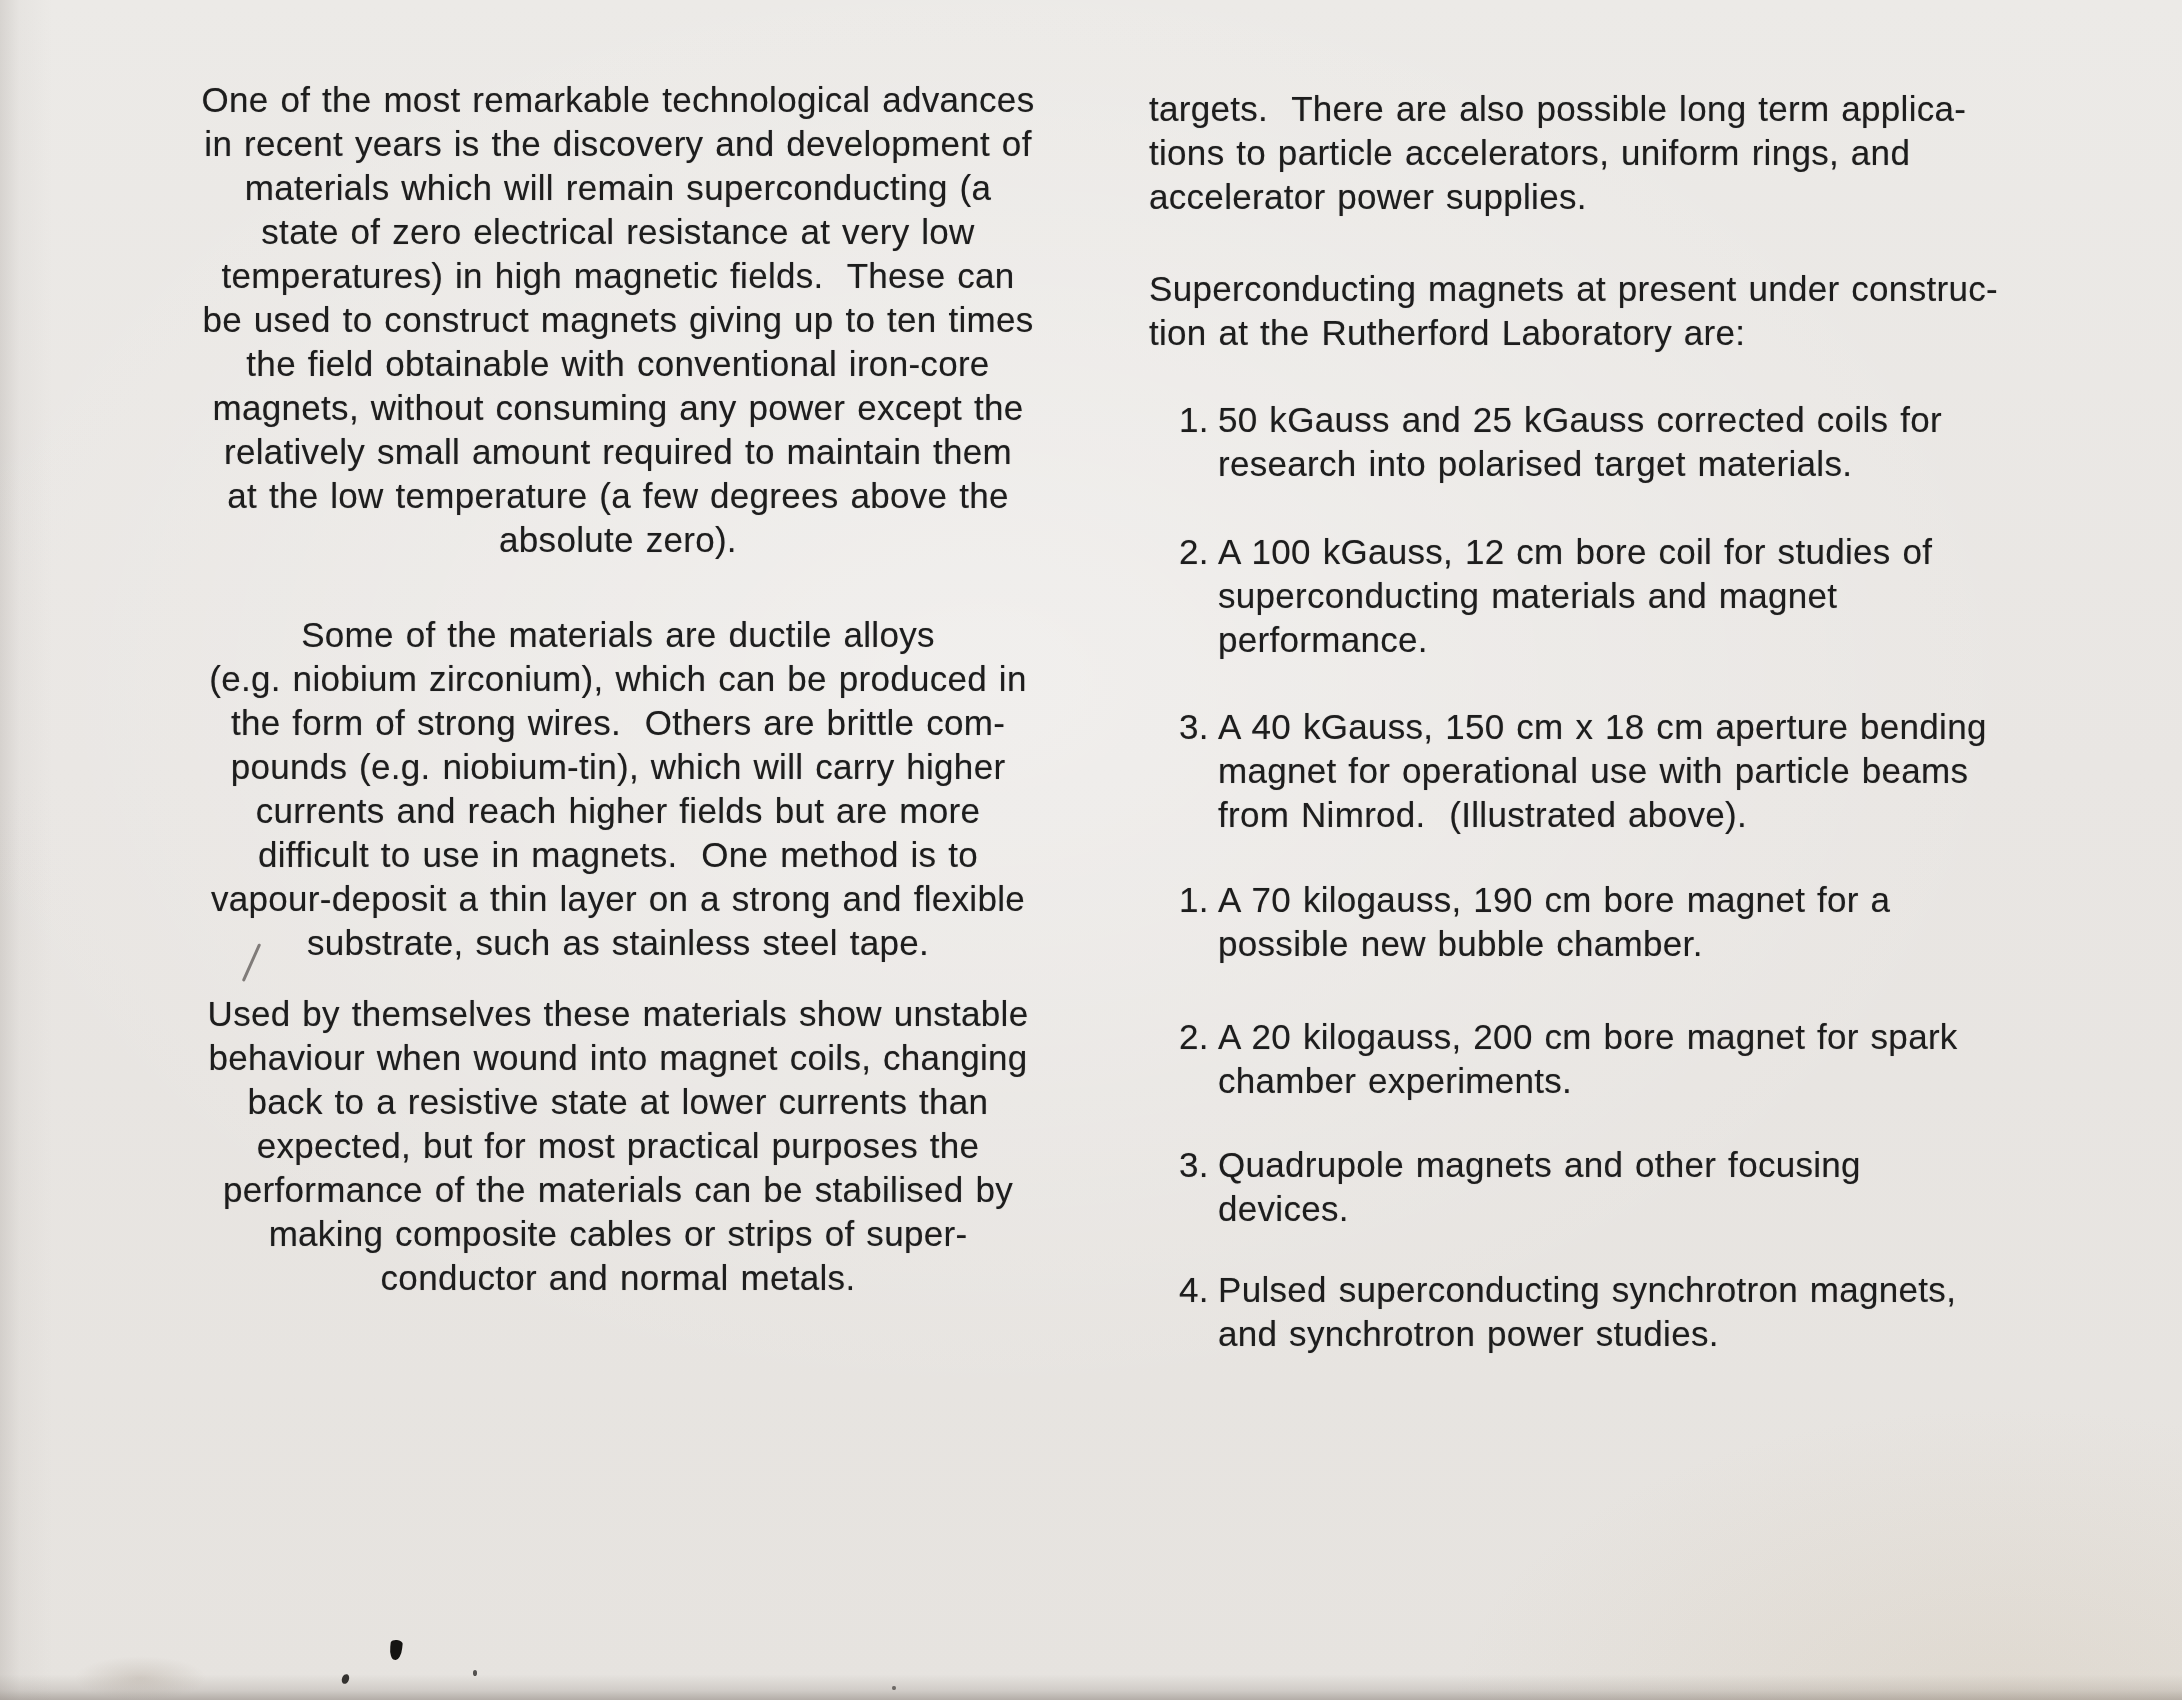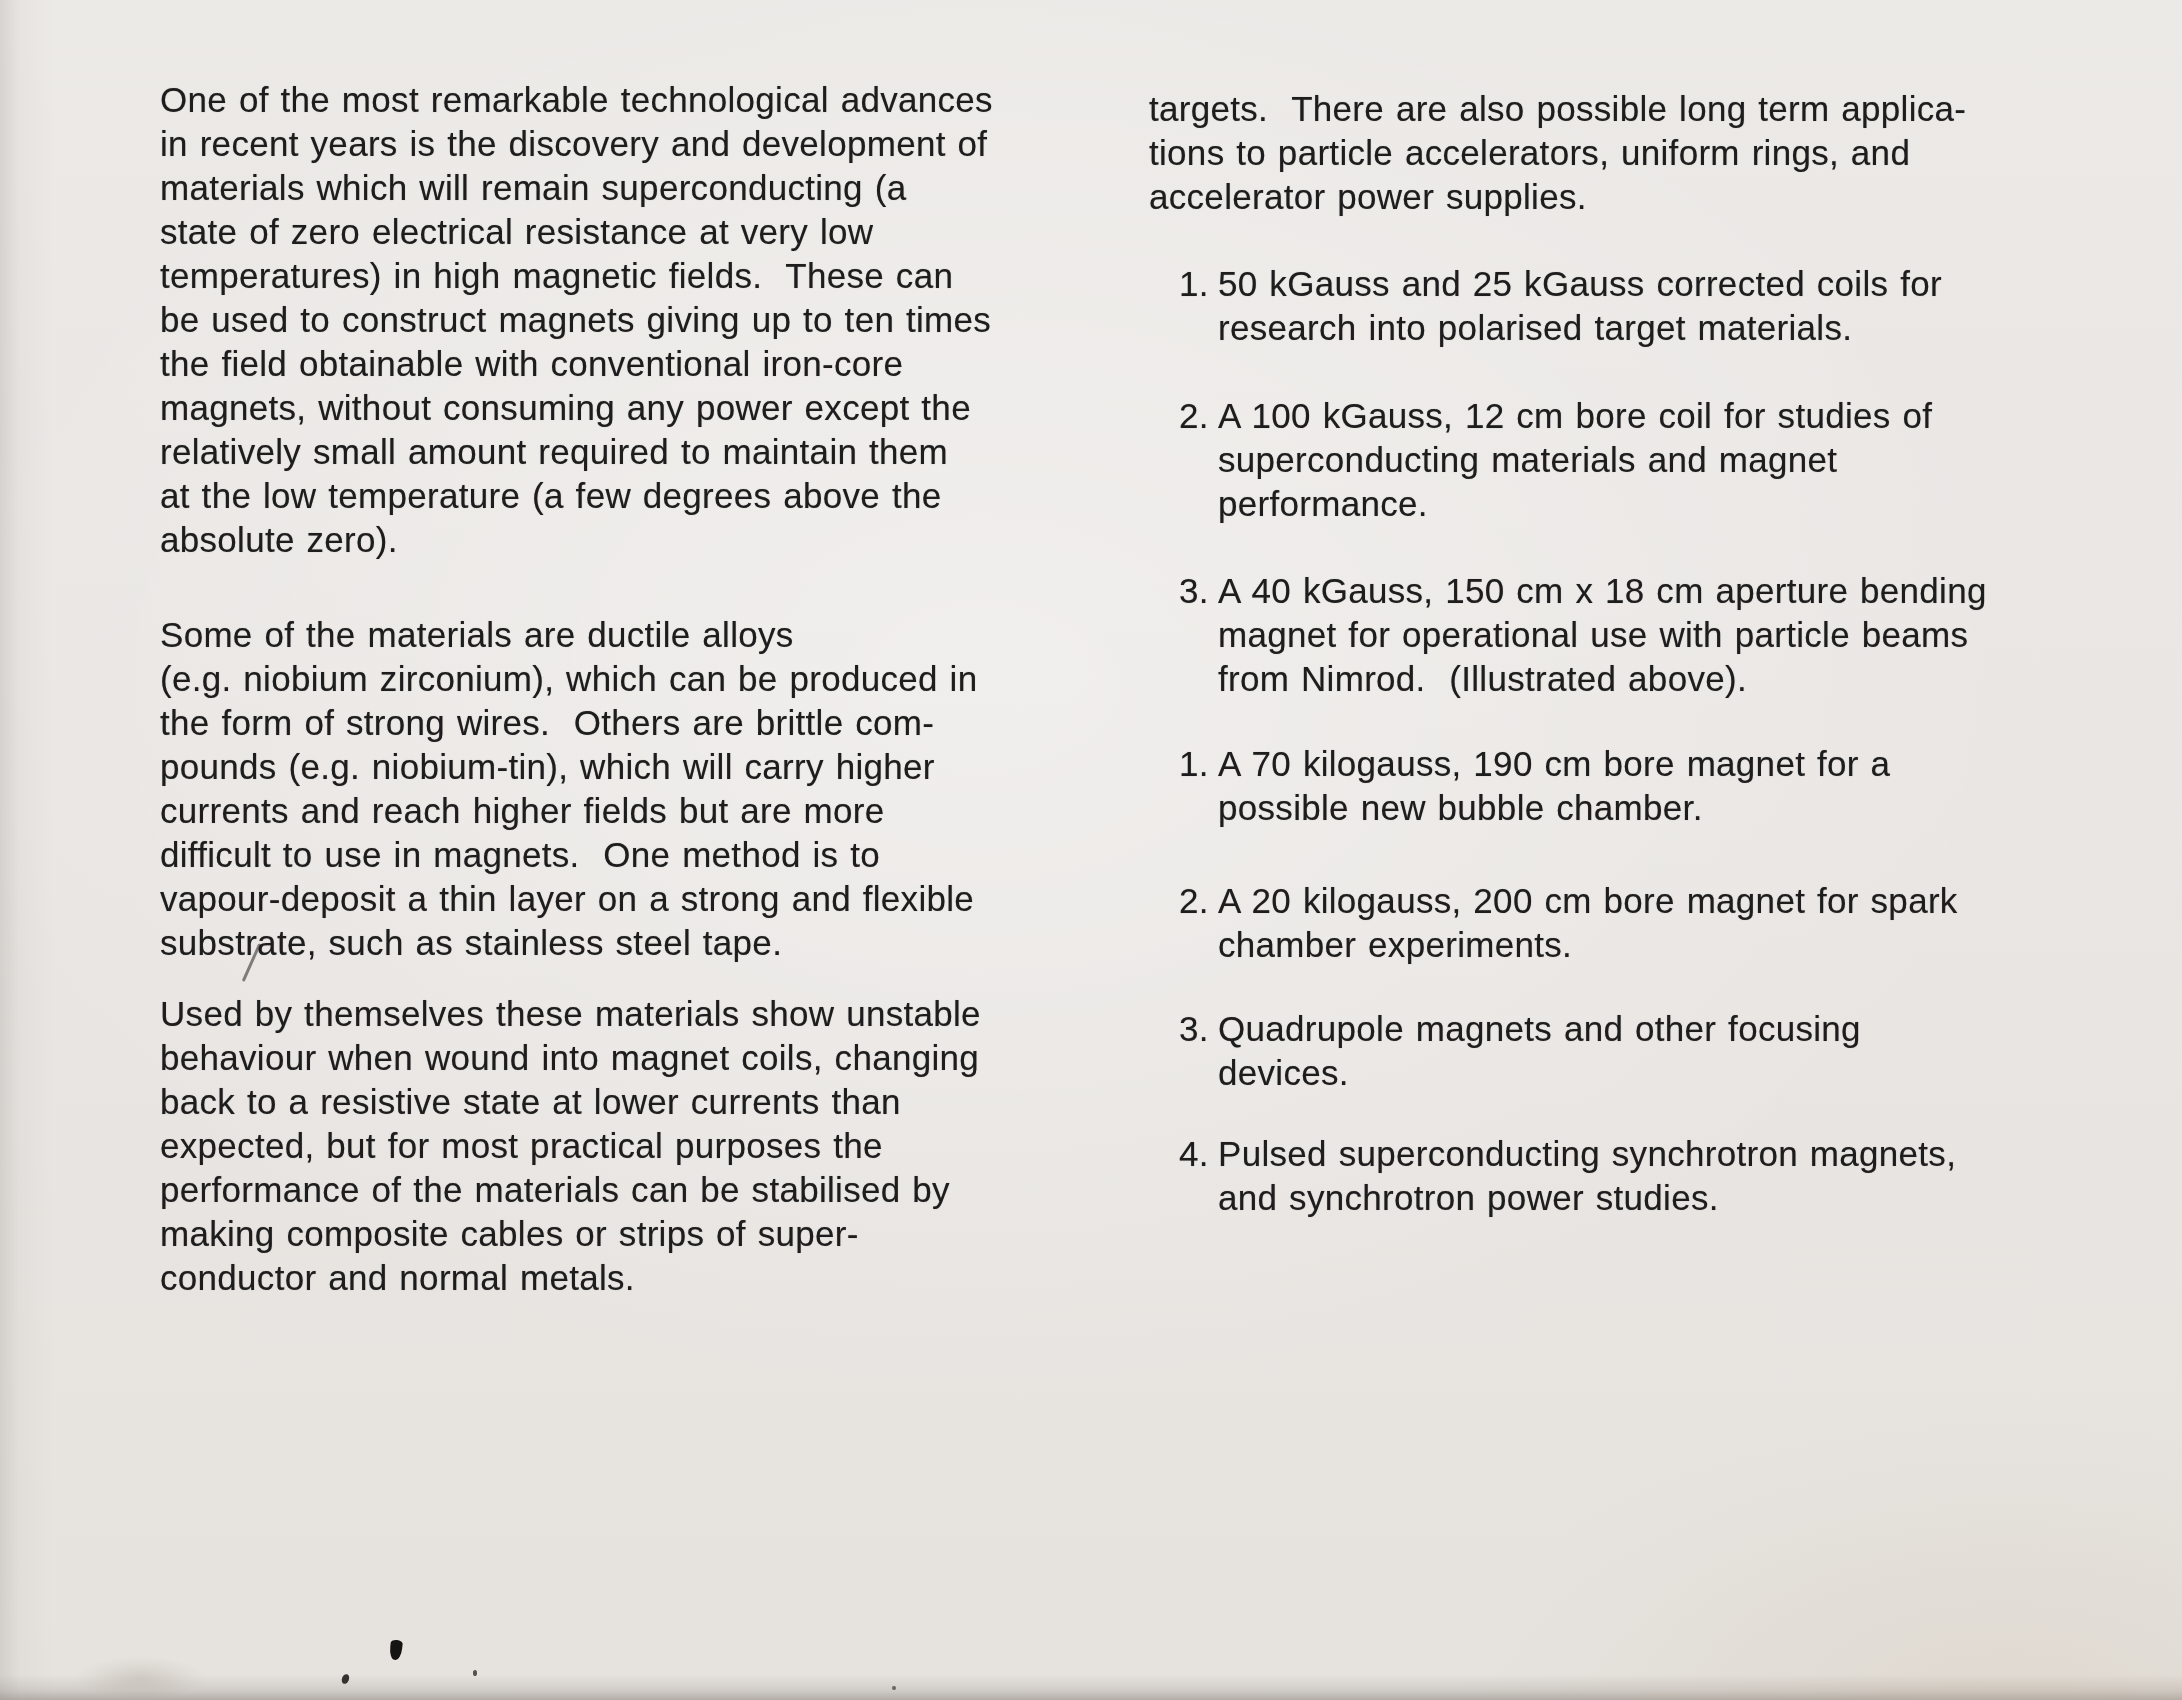--- a/index.html
+++ b/index.html
@@ -26,21 +26,21 @@
   }
   .col {
     position: absolute;
     color: #1d1d1d;
     font-size: 35px;
     line-height: 44px;
     letter-spacing: 0.3px;
     word-spacing: 1.8px;
     text-shadow: 0 0 0.9px rgba(25,25,25,0.4);
   }
-  .col.left  { left: 160px; top: 78px;  width: 940px; }
+  .col.left  { left: 148px; top: 78px;  width: 940px; text-align: center; }
   .col.right { left: 1149px; top: 87px; width: 984px; }
   .para {
     margin: 0;
     white-space: pre-wrap;
   }
   
   .col.left .para + .para       { margin-top: 51px; }
   .col.left .para.p3            { margin-top: 27px; }
   .col.left .para.p4            { margin-top: 67px; }
   
@@ -131,20 +131,22 @@
 expected, but for most practical purposes the
 performance of the materials can be stabilised by
 making composite cables or strips of super-
 conductor and normal metals.</p>
   </div>
 
   <div class="col right" style="color: rgb(29, 29, 29);">
     <p class="para rp1">targets.  There are also possible long term applica-
 tions to particle accelerators, uniform rings, and
 accelerator power supplies.</p>
+    <p class="para rp2">Superconducting magnets at present under construc-
+tion at the Rutherford Laboratory are:</p>
 
     <ol class="numlist construction">
       <li class="i1">
         <span class="num">1.</span>
         <span class="txt">50 kGauss and 25 kGauss corrected coils for
 research into polarised target materials.</span>
       </li>
       <li class="i2">
         <span class="num">2.</span>
         <span class="txt">A 100 kGauss, 12 cm bore coil for studies of

